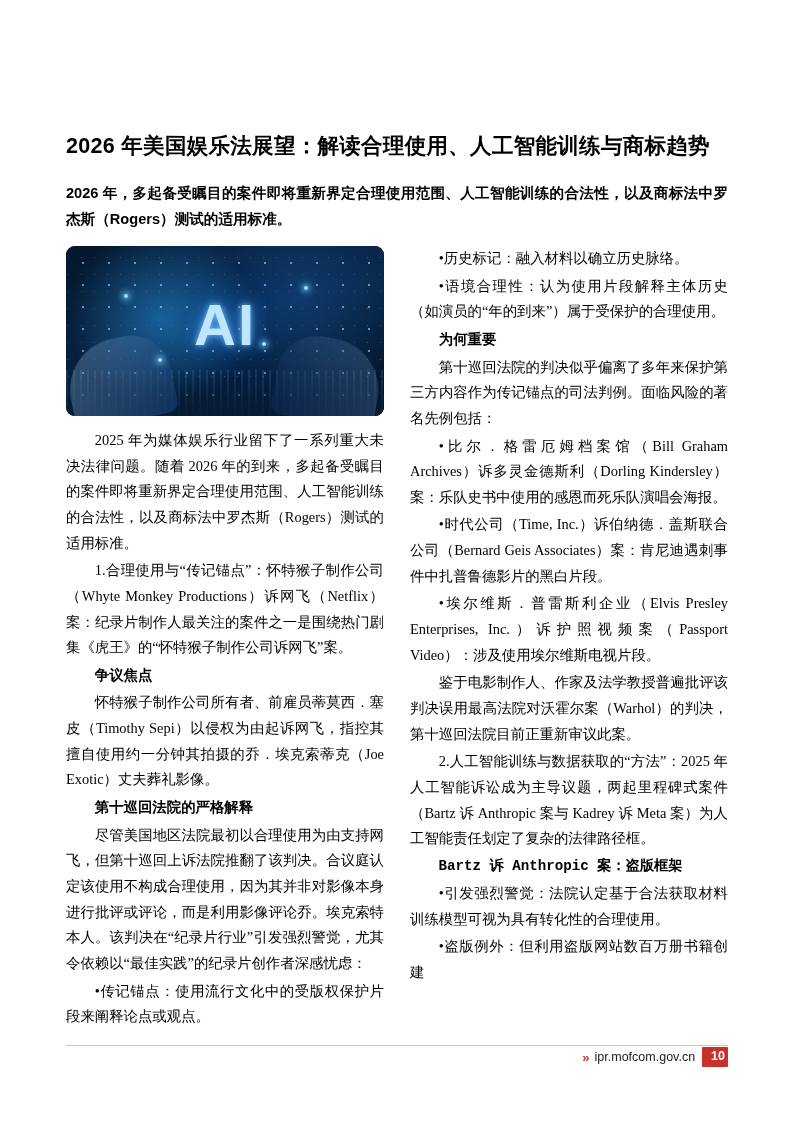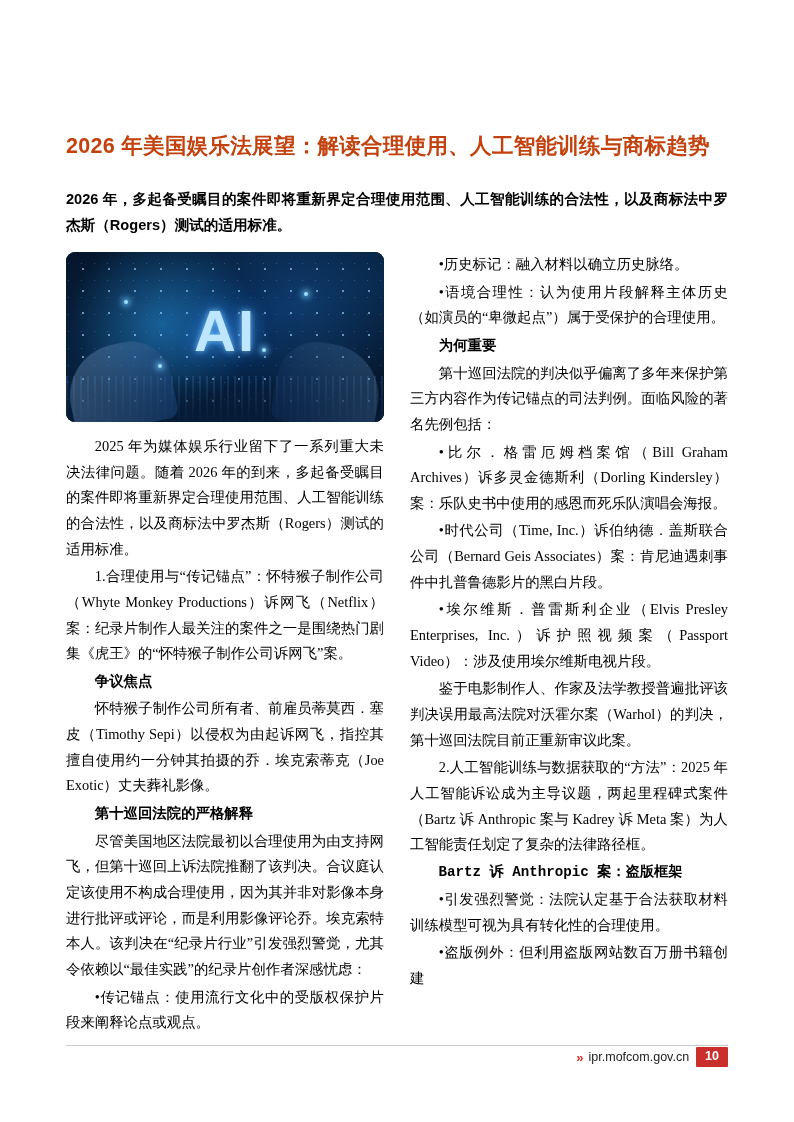--- a/index.html
+++ b/index.html
@@ -23,22 +23,22 @@
     left: 66px;
     top: 132px;
     width: 662px;
   }
   .doc-title {
     font-family: "Liberation Sans", sans-serif;
     font-weight: bold;
     font-size: 21.5px;
     line-height: 1.35;
     letter-spacing: 0.3px;
-    margin: 0 0 26px 0;
-    color: #c2410c;
+    margin: 0 0 20px 0;
+    color: #000000;
   }
   .doc-subtitle {
     font-family: "Liberation Sans", sans-serif;
     font-weight: bold;
     font-size: 14.6px;
     line-height: 1.75;
     margin: 0 0 14px 0;
     text-align: justify;
     text-justify: inter-ideograph;
     color: #000;
@@ -180,21 +180,21 @@
     font-family: Liberation Sans, sans-serif;
     font-size: 12.5px;
     color: #222;
   }
   .pagebox {
     background: #c9302c;
     color: #fff;
     font-family: "Liberation Sans", sans-serif;
     font-weight: bold;
     font-size: 12.5px;
-    padding: 2px 9px 3px 9px;
+    padding: 2px 3px 3px 9px;
     border-radius: 1px;
     line-height: 1.2;
   }
 </style>
 </head>
 <body>
 
 <div class="page">
 
   <div class="content">
@@ -225,21 +225,21 @@
         <p class="indent">怀特猴子制作公司所有者、前雇员蒂莫西．塞皮（Timothy Sepi）以侵权为由起诉网飞，指控其擅自使用约一分钟其拍摄的乔．埃克索蒂克（Joe Exotic）丈夫葬礼影像。</p>
         <div class="subhead">第十巡回法院的严格解释</div>
         <p class="indent">尽管美国地区法院最初以合理使用为由支持网飞，但第十巡回上诉法院推翻了该判决。合议庭认定该使用不构成合理使用，因为其并非对影像本身进行批评或评论，而是利用影像评论乔。埃克索特本人。该判决在“纪录片行业”引发强烈警觉，尤其令依赖以“最佳实践”的纪录片创作者深感忧虑：</p>
         <p class="bullet">•传记锚点：使用流行文化中的受版权保护片段来阐释论点或观点。</p>
 
       </div>
 
       <div class="col">
 
         <p class="bullet">•历史标记：融入材料以确立历史脉络。</p>
-        <p class="bullet">•语境合理性：认为使用片段解释主体历史（如演员的“卑微起点”）属于受保护的合理使用。</p>
+        <p class="bullet">•语境合理性：认为使用片段解释主体历史（如演员的“年的到来”）属于受保护的合理使用。</p>
         <div class="subhead">为何重要</div>
         <p class="indent">第十巡回法院的判决似乎偏离了多年来保护第三方内容作为传记锚点的司法判例。面临风险的著名先例包括：</p>
         <p class="bullet">•比尔．格雷厄姆档案馆（Bill Graham Archives）诉多灵金德斯利（Dorling Kindersley）案：乐队史书中使用的感恩而死乐队演唱会海报。</p>
         <p class="bullet">•时代公司（Time, Inc.）诉伯纳德．盖斯联合公司（Bernard Geis Associates）案：肯尼迪遇刺事件中扎普鲁德影片的黑白片段。</p>
         <p class="bullet">•埃尔维斯．普雷斯利企业（Elvis Presley Enterprises, Inc.）诉护照视频案（Passport Video）：涉及使用埃尔维斯电视片段。</p>
         <p class="indent">鉴于电影制作人、作家及法学教授普遍批评该判决误用最高法院对沃霍尔案（Warhol）的判决，第十巡回法院目前正重新审议此案。</p>
         <p class="indent">2.人工智能训练与数据获取的“方法”：2025 年人工智能诉讼成为主导议题，两起里程碑式案件（Bartz 诉 Anthropic 案与 Kadrey 诉 Meta 案）为人工智能责任划定了复杂的法律路径框。</p>
         <div class="subhead-mono">Bartz 诉 Anthropic 案：盗版框架</div>
         <p class="bullet">•引发强烈警觉：法院认定基于合法获取材料训练模型可视为具有转化性的合理使用。</p>
         <p class="bullet">•盗版例外：但利用盗版网站数百万册书籍创建</p>

